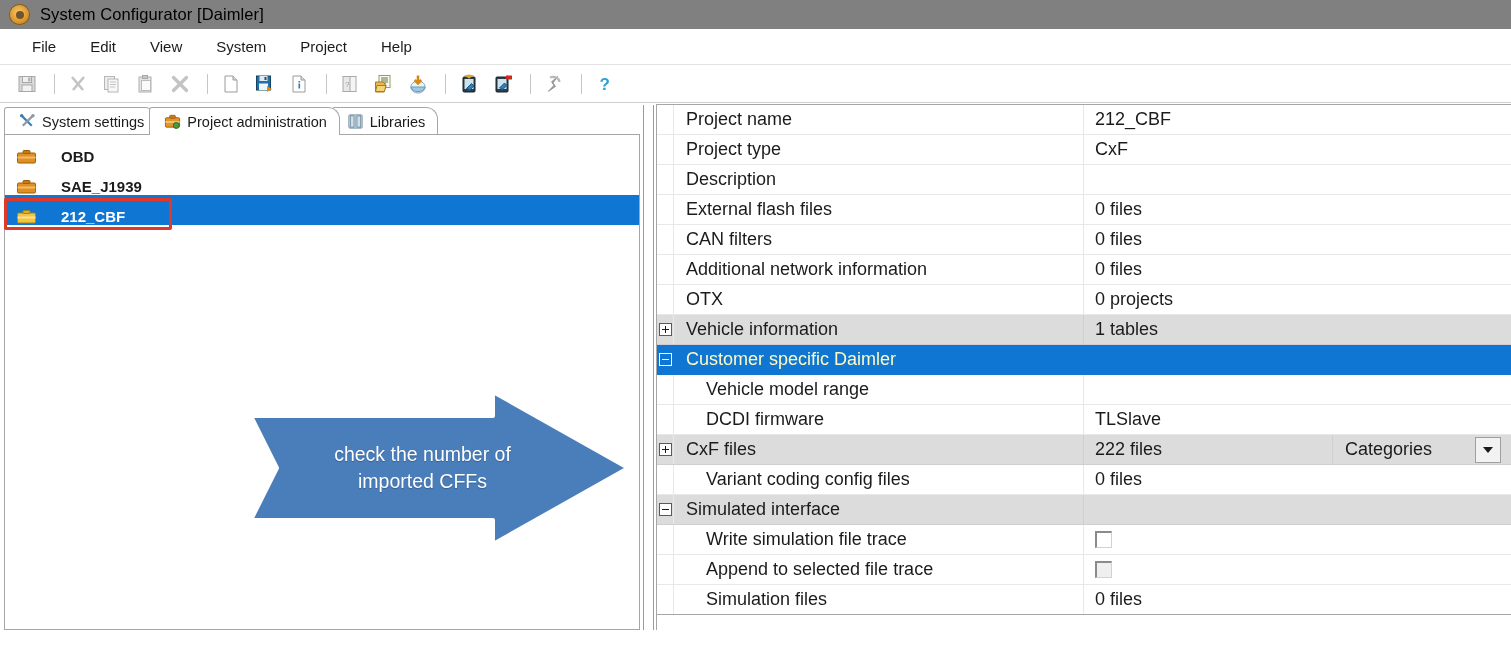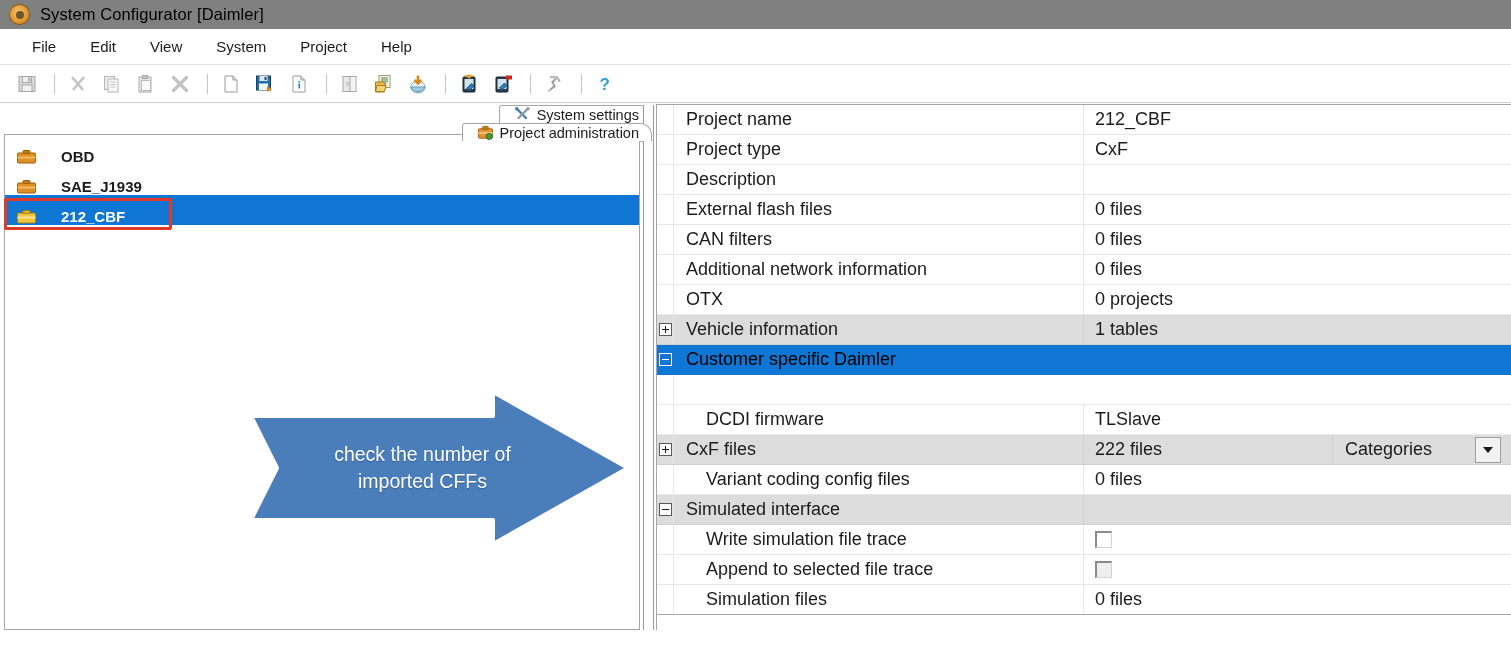--- a/index.html
+++ b/index.html
@@ -65,21 +65,21 @@
     width: 30px; height: 28px; margin-right: 4px;
     display: flex; align-items: center; justify-content: center;
     position: relative; cursor: default;
   }
   .tb-sep { width: 1px; height: 20px; background: #c6c6c6; margin: 0 8px; }
   .tb-ico { width: 20px; height: 20px; display: block; }
 
   
   .tabstrip {
     position: absolute; left: 4px; top: 105px; width: 640px; height: 30px;
-    display: flex; align-items: flex-end; flex-direction: column;
+    display: flex; align-items: flex-end;
   }
   .tab {
     height: 28px;
     display: flex; align-items: center; gap: 6px;
     padding: 0 12px 0 14px;
     font-size: 14.5px; color: #1b1b1b;
     background: #ffffff;
     border: 1px solid #a6a6a6; border-bottom: none;
     border-radius: 3px 12px 0 0;
     margin-right: -8px;
@@ -146,21 +146,21 @@
   .grow {
     position: relative;
     display: flex; align-items: center;
     height: 30px;
     border-bottom: 1px solid #e8e8e8;
     font-size: 18px; color: #1b1b1b;
     background: #ffffff;
     cursor: default;
   }
   .grow.group { background: #dcdcdc; border-bottom: 1px solid #cfcfcf; }
-  .grow.selected { background: #0f76d3; color: #000000; border-bottom: 1px solid #0f76d3; align-items: flex-end; }
+  .grow.selected { background: #0f76d3; color: #fef9c3; border-bottom: 1px solid #0f76d3; align-items: flex-end; }
   .g-gutter {
     width: 17px; height: 100%; flex: 0 0 auto;
     display: flex; align-items: center; justify-content: center;
     border-right: 1px solid #e8e8e8;
   }
   .grow.group .g-gutter { background: #dcdcdc; }
   .grow.selected .g-gutter { background: #0f76d3; border-right-color: #0f76d3; }
   .expander {
     width: 13px; height: 13px;
     border: 1px solid #5a5a5a; background: #ffffff;
@@ -501,20 +501,21 @@
     <div class="grow selected">
       <div class="g-gutter">
         <span class="expander minus"></span>
       </div>
       <div class="g-name">Customer specific Daimler</div>
       <div class="g-value"></div>
     </div>
 
     <div class="grow">
       <div class="g-gutter"></div>
+      <div class="g-name indent">Vehicle model range</div>
       <div class="g-value"></div>
     </div>
 
     <div class="grow">
       <div class="g-gutter"></div>
       <div class="g-name indent">DCDI firmware</div>
       <div class="g-value">TLSlave</div>
     </div>
 
     <div class="grow group">

